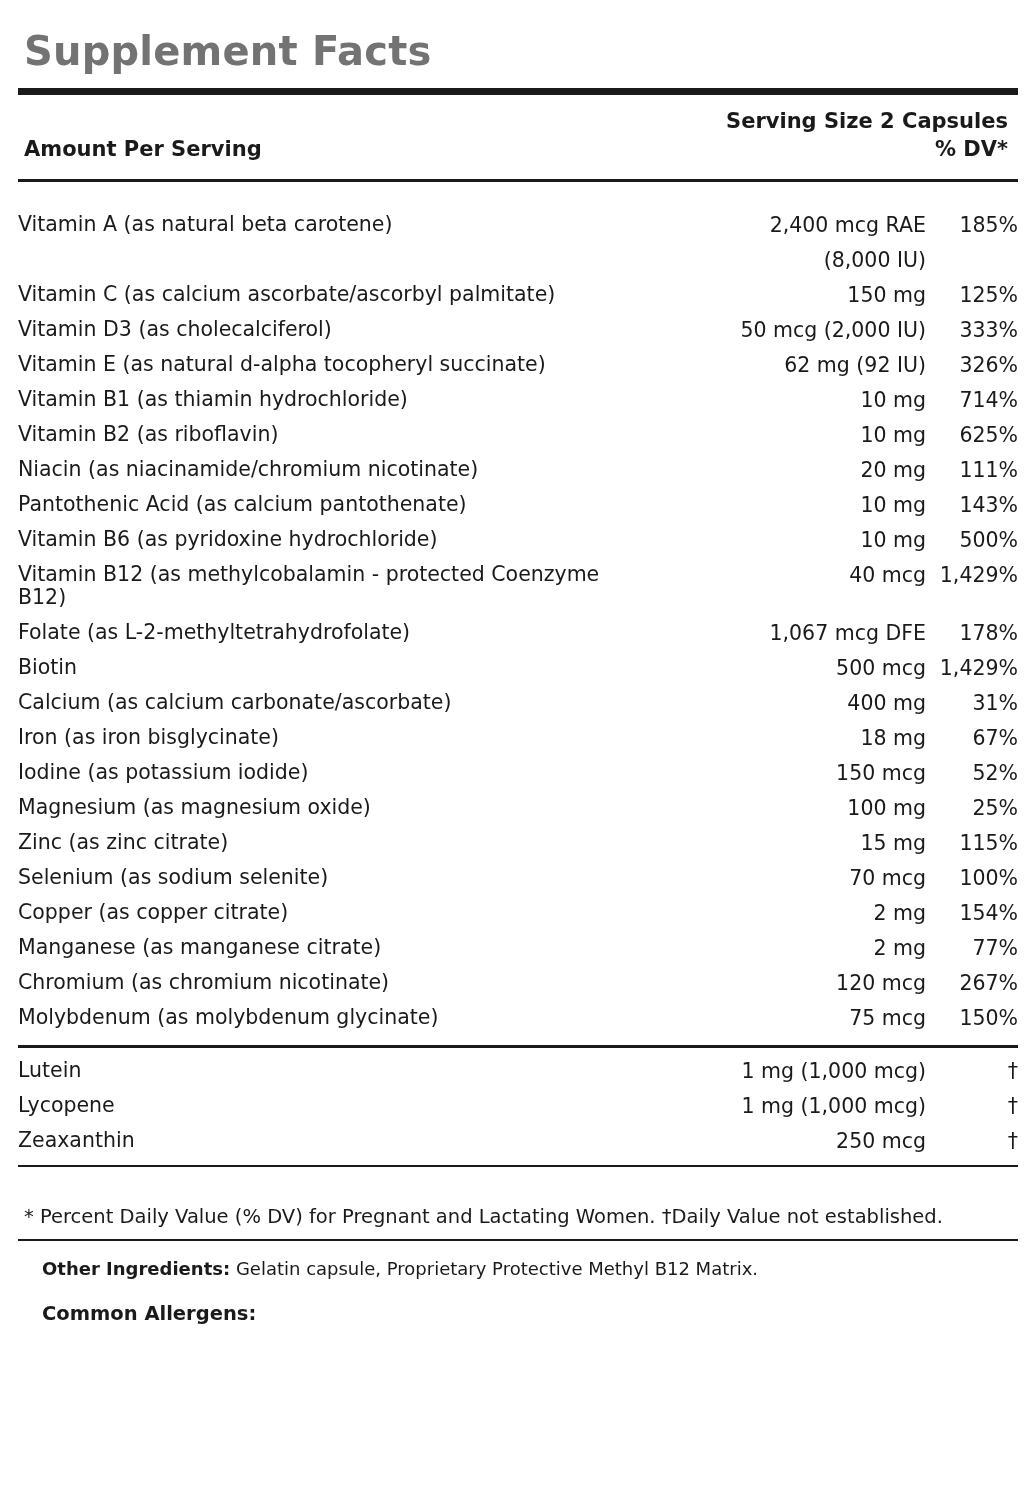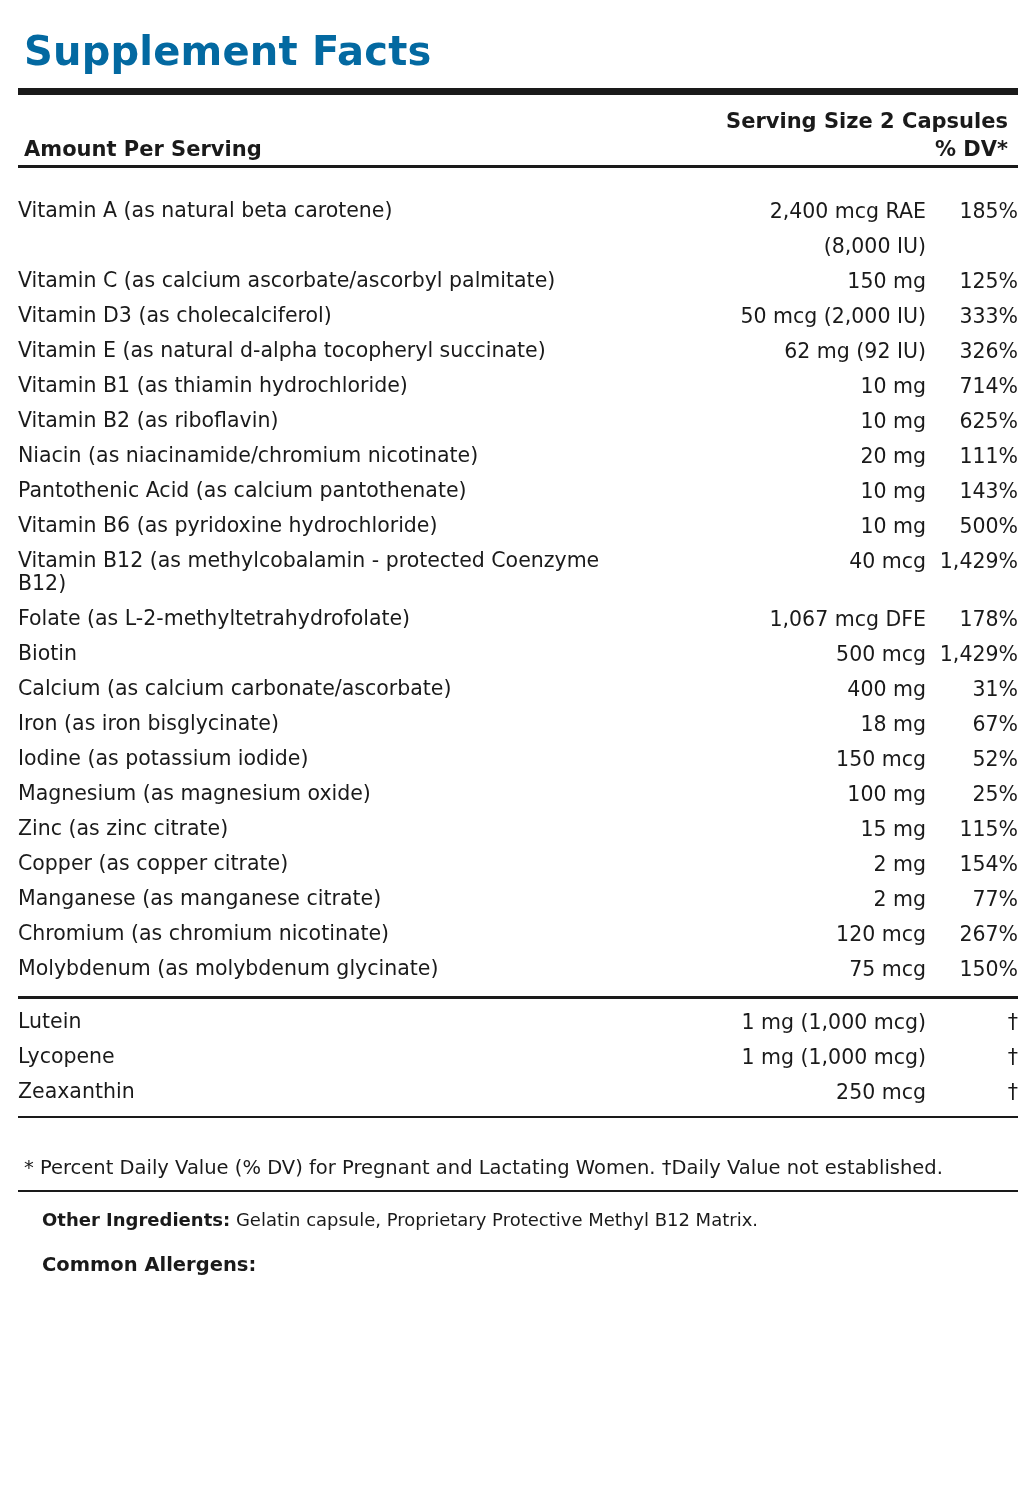--- a/index.html
+++ b/index.html
@@ -19,21 +19,21 @@
     width: 1036px;
     height: 1500px;
     box-sizing: border-box;
     padding: 18px 18px 0 18px;
   }
   .title {
     font-size: 40px;
     font-weight: bold;
     letter-spacing: 0.2px;
     margin: 10px 0 14px 6px;
-    color: #0369a1;
+    color: #737373;
   }
   .rule-thick {
     height: 7px;
     background: #1a1a1a;
     margin: 0 0 0 0;
   }
   .rule-med {
     height: 3px;
     background: #1a1a1a;
   }
@@ -46,21 +46,21 @@
     font-size: 21px;
     font-weight: bold;
     padding: 14px 10px 2px 0;
   }
   .amount-header {
     display: flex;
     justify-content: space-between;
     align-items: baseline;
     font-size: 21px;
     font-weight: bold;
-    padding: 2px 10px 4px 6px;
+    padding: 2px 10px 18px 6px;
   }
   table.facts {
     width: 100%;
     border-collapse: collapse;
     font-size: 20.5px;
   }
   table.facts td {
     vertical-align: top;
     padding: 5.5px 0 5.5px 0;
   }
@@ -224,20 +224,25 @@
       </tr>
       <tr>
         <td class="nutrient">Magnesium (as magnesium oxide)</td>
         <td class="amount">100 mg</td>
         <td class="dv">25%</td>
       </tr>
       <tr>
         <td class="nutrient">Zinc (as zinc citrate)</td>
         <td class="amount">15 mg</td>
         <td class="dv">115%</td>
+      </tr>
+      <tr>
+        <td class="nutrient">Selenium (as sodium selenite)</td>
+        <td class="amount">70 mcg</td>
+        <td class="dv">100%</td>
       </tr>
       <tr>
         <td class="nutrient">Copper (as copper citrate)</td>
         <td class="amount">2 mg</td>
         <td class="dv">154%</td>
       </tr>
       <tr>
         <td class="nutrient">Manganese (as manganese citrate)</td>
         <td class="amount">2 mg</td>
         <td class="dv">77%</td>

